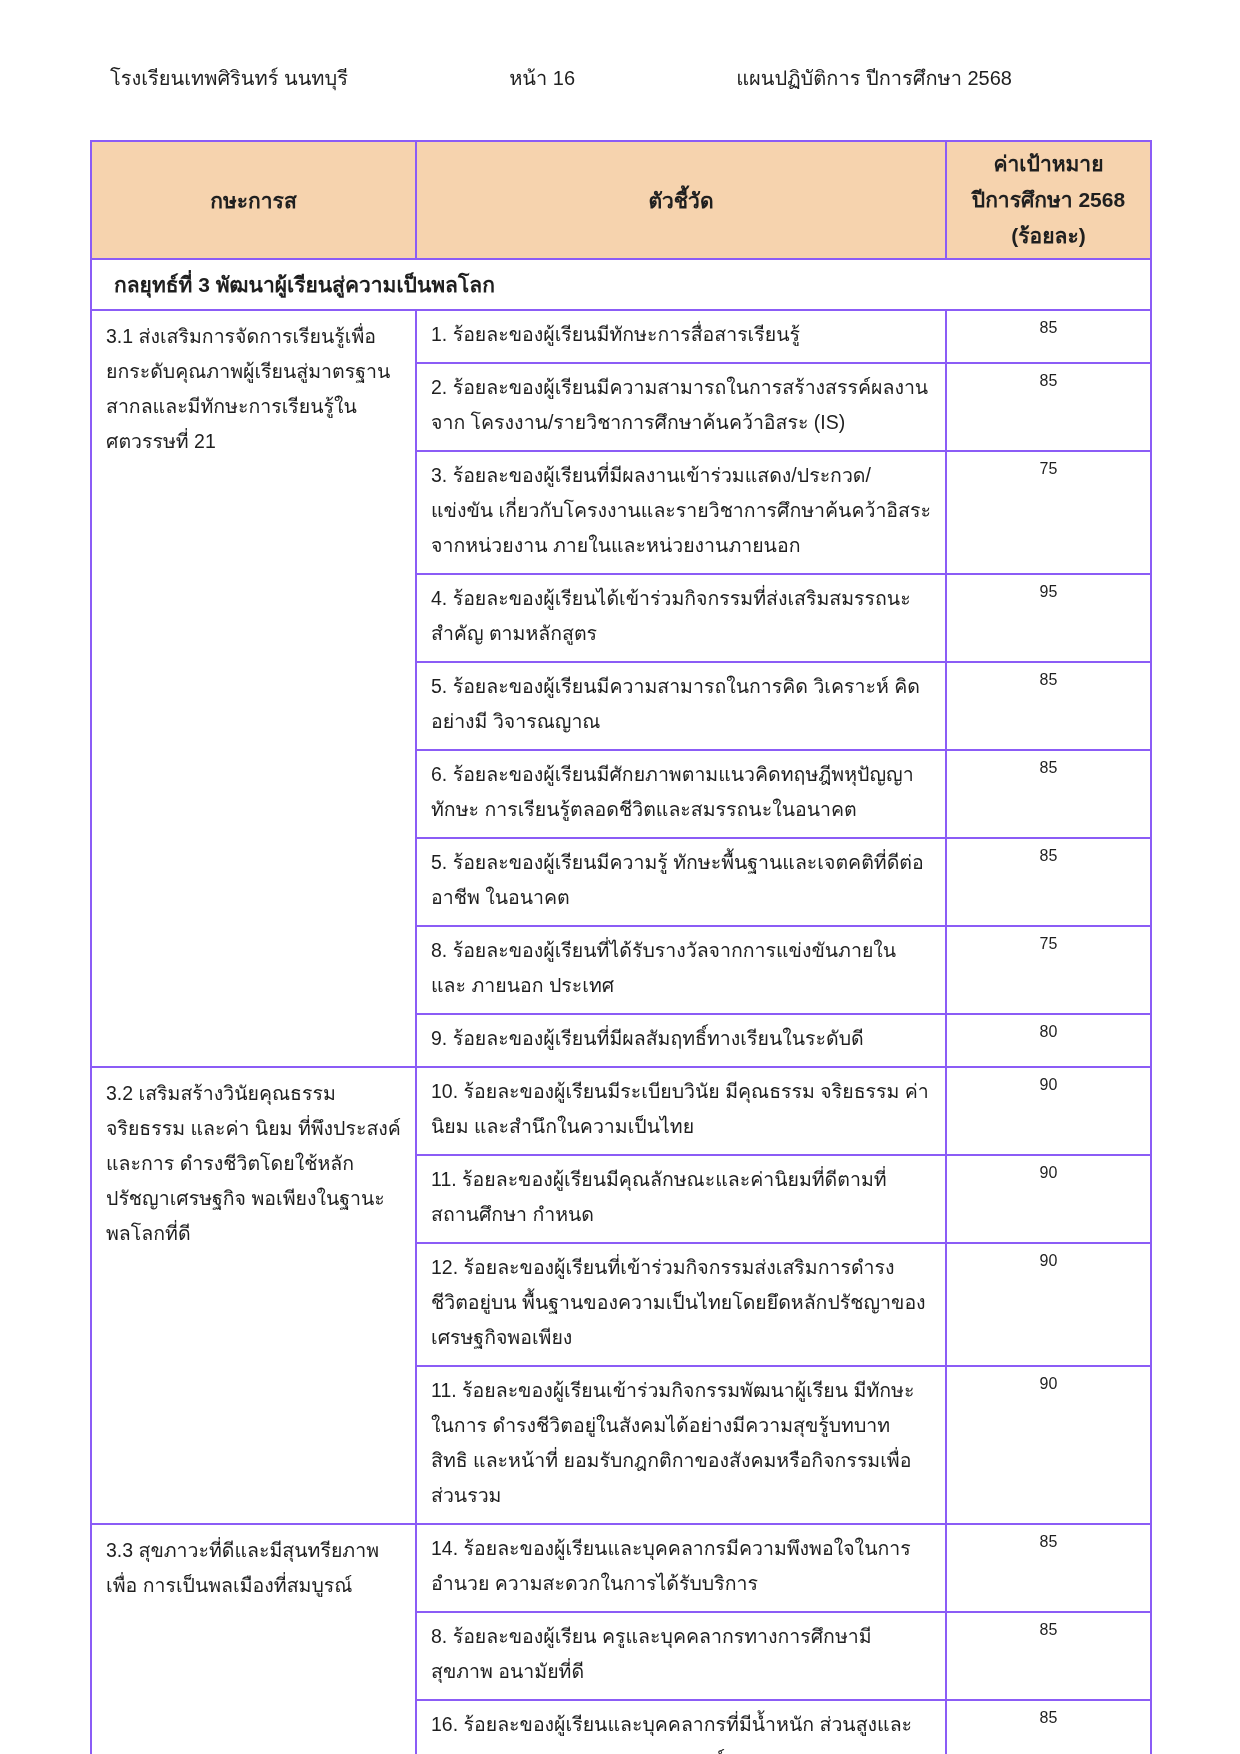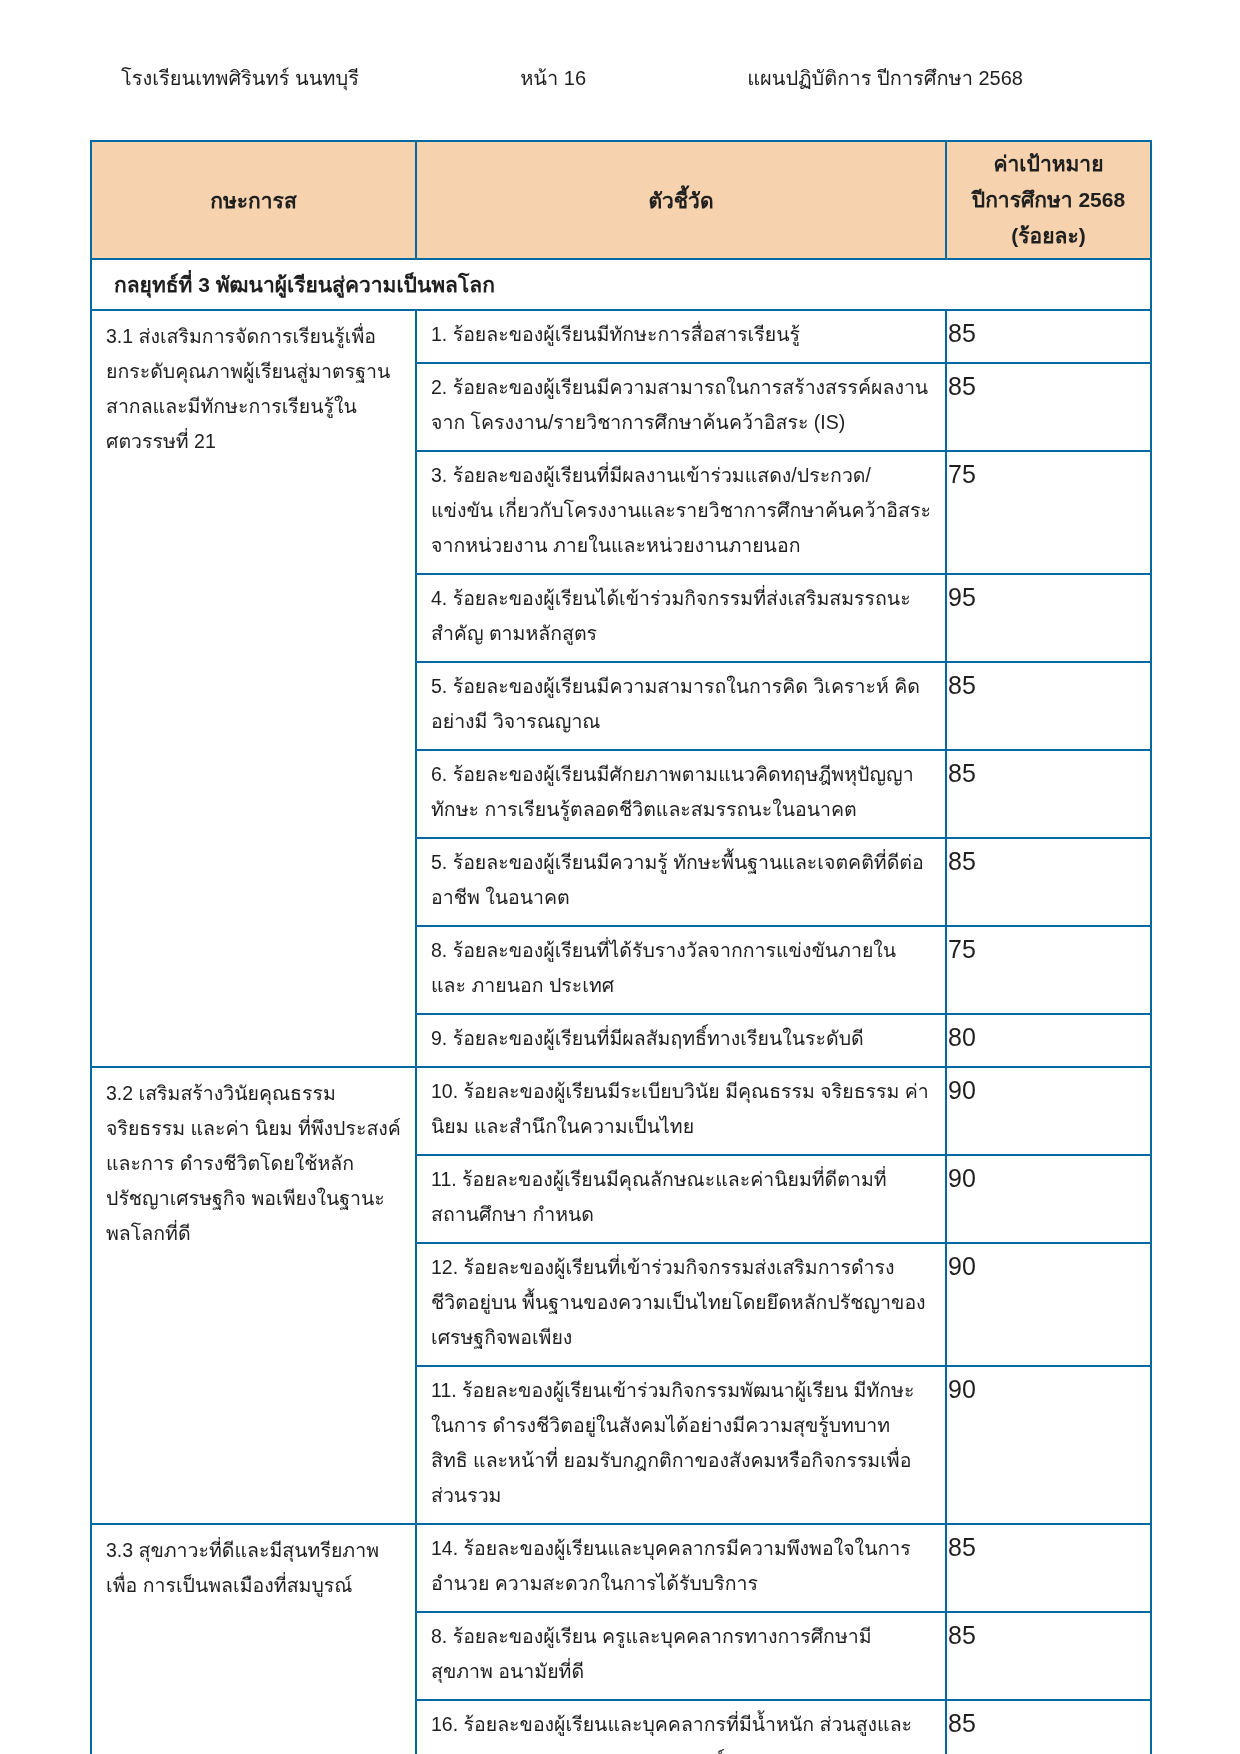--- a/index.html
+++ b/index.html
@@ -2,52 +2,52 @@
 <html><head>
 <meta charset="utf-8">
 <style>
   html,body { margin:0; padding:0; background:#e9e9e9; }
   .page {
     position:relative; width:1240px; height:1754px; background:#ffffff;
     margin:0 auto; overflow:hidden;
     font-family:"Liberation Sans","DejaVu Sans",sans-serif; color:#1f1f1f;
   }
   .page-header {
-    position:absolute; top:62px; left:121px; width:902px;
+    position:absolute; top:62px; left:110px; width:902px;
     display:flex; justify-content:space-between; align-items:flex-end;
     font-size:20px;
   }
   .page-header .h-item { white-space:nowrap; }
   table.plan {
     position:absolute; top:140px; left:90px; width:1060px;
     border-collapse:collapse; table-layout:fixed;
   }
   col.c-project   { width:325px; }
   col.c-indicator { width:530px; }
   col.c-target    { width:205px; }
-  th, td { border:2px solid #0369a1; box-sizing:border-box; }
+  th, td { border:2px solid #8b5cf6; box-sizing:border-box; }
   thead th {
     background:#f6d3ae; font-weight:bold; font-size:21px;
     height:118px; text-align:center; vertical-align:middle; padding:4px;
   }
   thead th .tline { line-height:36px; font-weight:bold; }
   tr.strategy-row td {
     font-weight:bold; font-size:21px; padding:8px 22px; height:44px;
     vertical-align:middle; background:#ffffff;
   }
   td.proj {
     font-size:19.5px; line-height:35px; padding:8px 12px 0 14px;
     vertical-align:top; background:#ffffff;
   }
   td.ind {
     font-size:19.5px; line-height:35px; padding:6px 14px 10px 14px;
     vertical-align:top; background:#ffffff; line-break:normal; overflow-wrap:break-word;
   }
   td.val {
-    font-size:25px; text-align:left; vertical-align:top; padding-top:8px;
+    font-size:16px; text-align:center; vertical-align:top; padding-top:8px;
     background:#ffffff;
   }
 </style>
 </head>
 <body>
 
 <div class="page">
 
   <div class="page-header">
     <span class="h-item">โรงเรียนเทพศิรินทร์ นนทบุรี</span>

